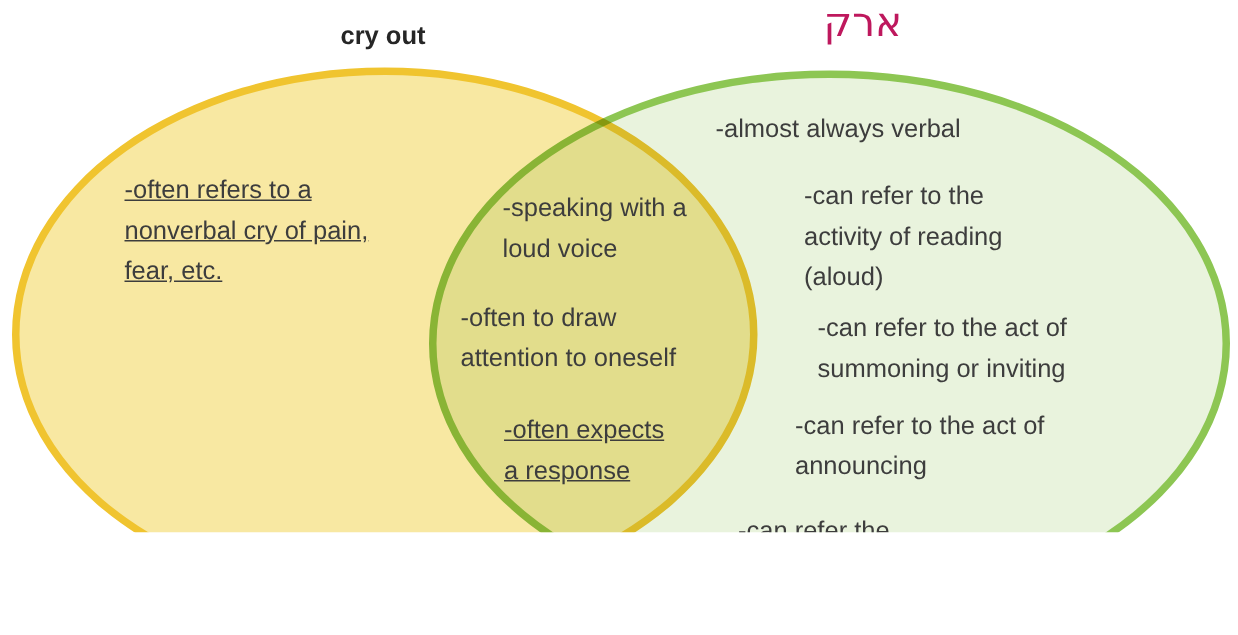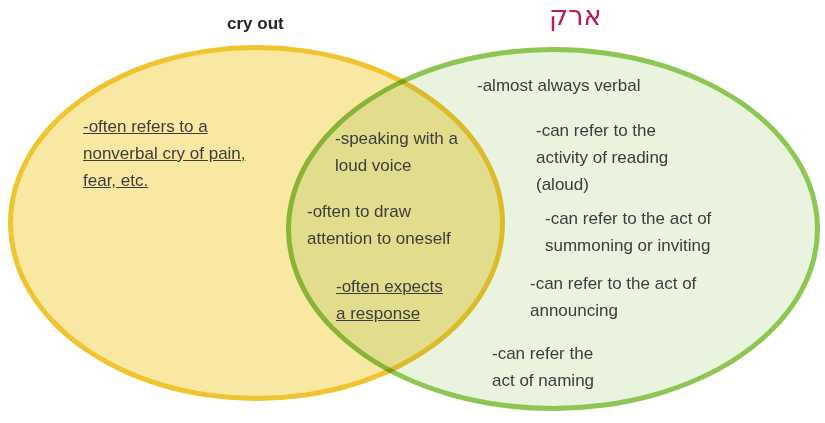--- a/index.html
+++ b/index.html
@@ -9,21 +9,21 @@
     --right-stroke: #8dc653;
     --text: #3d3d3d;
     --title-text: #262626;
     --background: #ffffff;
   }
   * { margin: 0; padding: 0; box-sizing: border-box; }
   html, body { background: var(--background); }
   .stage {
     position: relative;
     width: 825px;
-    height: 423px;
+    height: 355px;
     overflow: hidden;
     background: var(--background);
     font-family: "Liberation Sans", "DejaVu Sans", sans-serif;
     color: var(--text);
   }
   .ellipse {
     position: absolute;
     border-radius: 50%;
     mix-blend-mode: multiply;
   }

